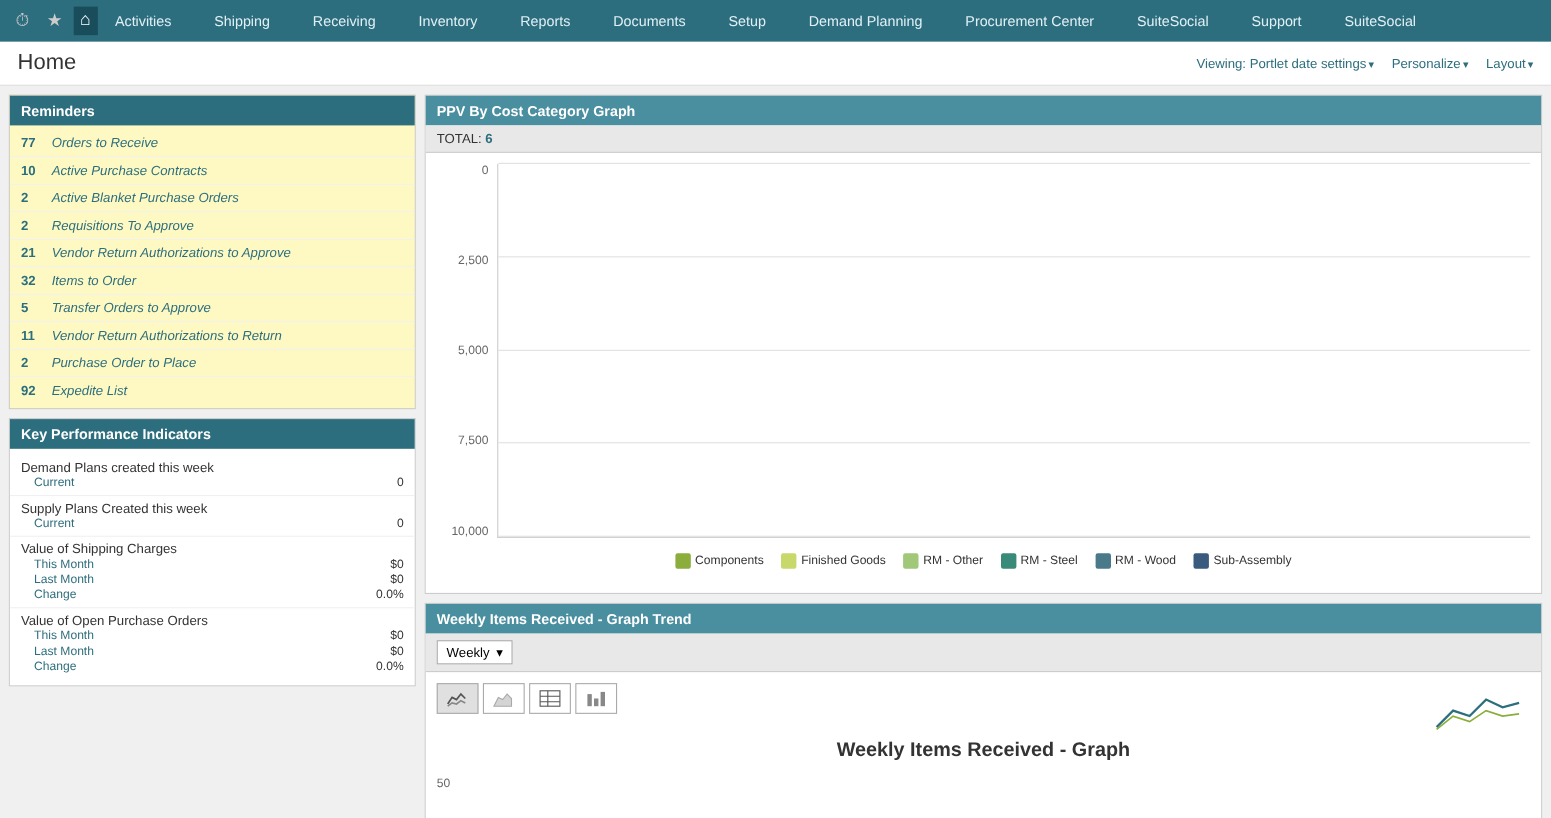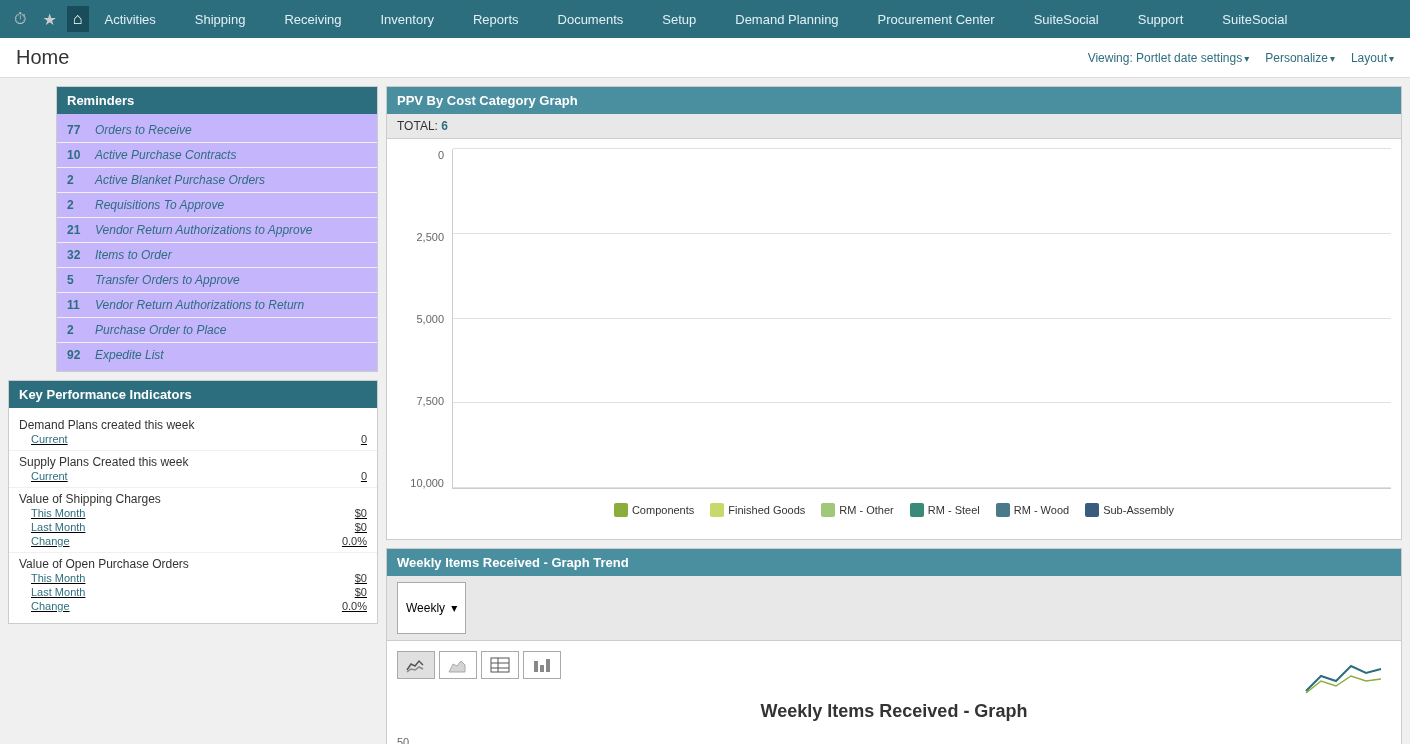--- a/index.html
+++ b/index.html
@@ -83,23 +83,22 @@
     .left-panel {
       width: 370px;
       flex-shrink: 0;
       display: flex;
       flex-direction: column;
       gap: 8px;
     }
 
     
     .section-box {
-      background: #c4b5fd;
+      background: #fef9c3;
       border: 1px solid #ccc;
-      margin-left: 48px;
     }
     .section-header {
       background: #2d6e7e;
       color: white;
       font-weight: bold;
       font-size: 13px;
       padding: 6px 10px;
     }
     .reminder-list {
       padding: 4px 0;
@@ -141,21 +140,20 @@
     .kpi-title {
       font-size: 12px;
       color: #333;
       font-weight: normal;
     }
     .kpi-row {
       display: flex;
       justify-content: space-between;
       align-items: center;
       padding: 1px 0 1px 12px;
-      text-decoration: underline;
     }
     .kpi-sub-label {
       color: #2d6e7e;
       font-size: 11px;
       cursor: pointer;
     }
     .kpi-value {
       color: #333;
       font-size: 11px;
     }
@@ -292,21 +290,21 @@
       padding: 6px 10px;
       display: flex;
       align-items: center;
       border-bottom: 1px solid #ccc;
     }
     .weekly-select {
       display: flex;
       align-items: center;
       background: white;
       border: 1px solid #aaa;
-      padding: 18px 8px;
+      padding: 3px 8px;
       gap: 6px;
       cursor: pointer;
       font-size: 12px;
     }
     .weekly-content {
       padding: 10px;
       min-height: 100px;
     }
     .chart-icon-btn {
       border: 1px solid #aaa;

